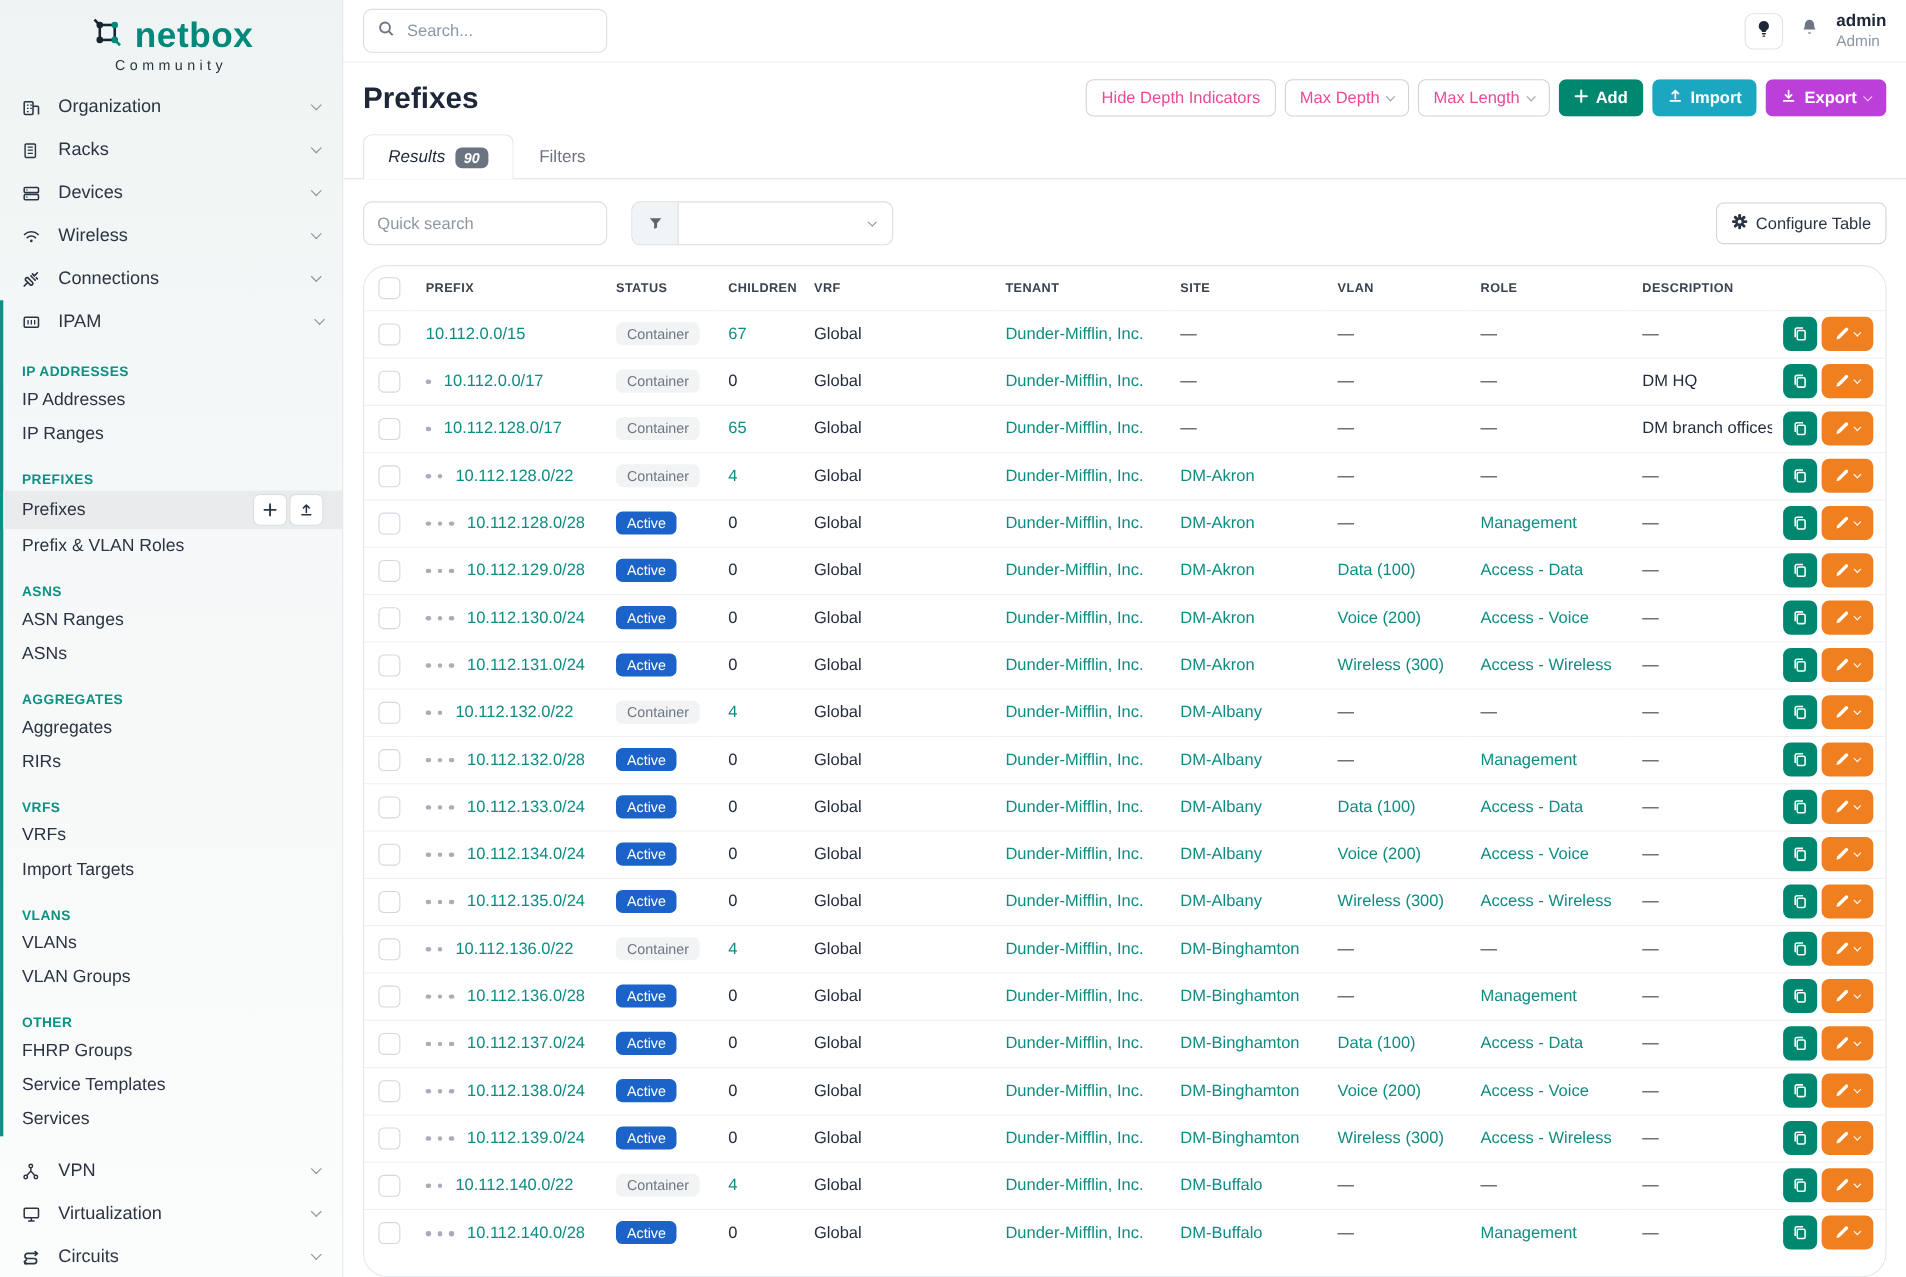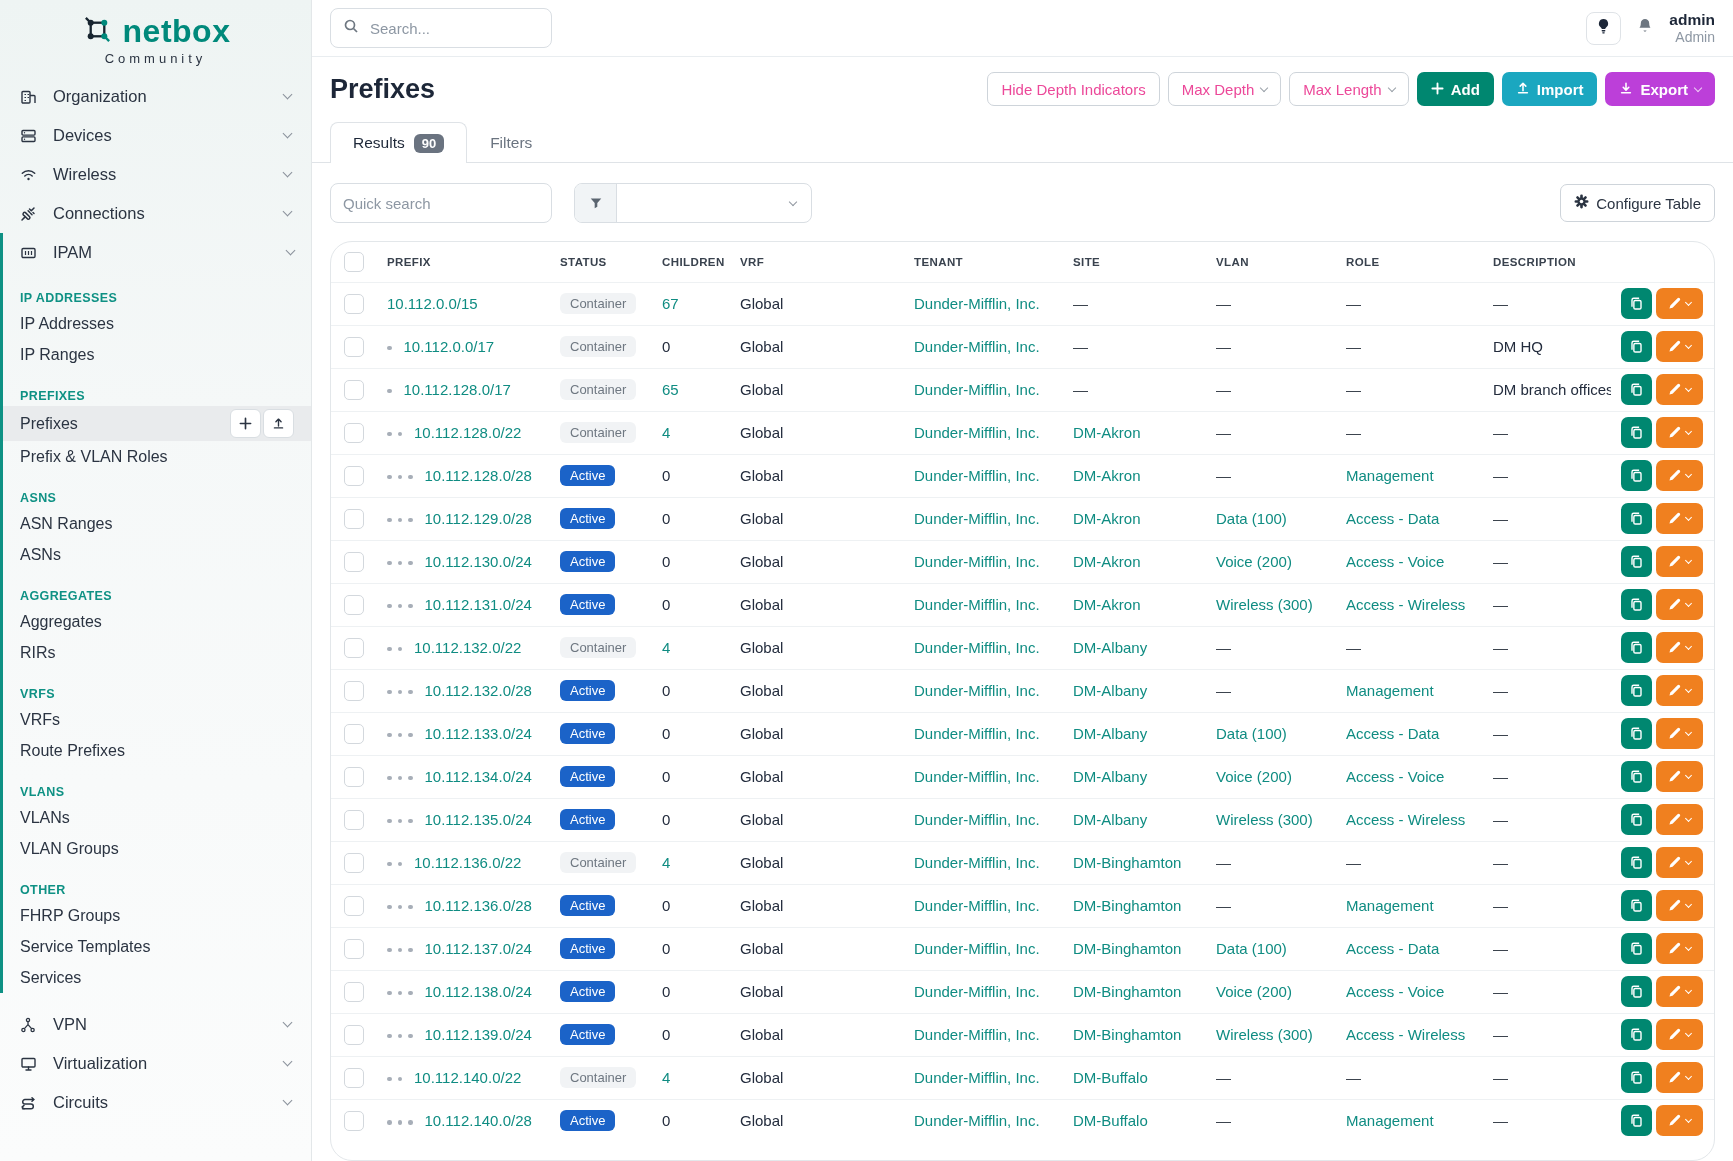--- a/index.html
+++ b/index.html
@@ -37,38 +37,38 @@
   
   .main { flex:1; display:flex; flex-direction:column; overflow:hidden; }
   .topbar { flex:0 0 57px; height:57px; border-bottom:1px solid #e9edf0; display:flex; align-items:center; justify-content:space-between; padding:0 18px; }
   .search-box { width:222px; height:40px; border:1px solid #d9dee3; border-radius:8px; display:flex; align-items:center; padding:0 12px; gap:9px; background:#fff; }
   .search-box svg { flex:0 0 auto; }
   .search-box input { border:none; outline:none; font-size:15px; color:#4d7c0f; width:100%; background:transparent; font-family:inherit; }
   .search-box input::placeholder { color:#8d97a3; }
   .topbar-right { display:flex; align-items:center; gap:15px; }
   .bulb-btn { width:35px; height:33px; border:1px solid #dfe3e7; background:#fff; border-radius:8px; display:flex; align-items:center; justify-content:center; cursor:pointer; }
   .bell-wrap { display:flex; align-items:center; cursor:pointer; }
-  .user-block { text-align:right; line-height:1.15; cursor:pointer; }
+  .user-block { line-height:1.15; cursor:pointer; }
   .user-name { font-weight:700; font-size:15.5px; color:#1d2738; }
   .user-role { color:#8d97a3; font-size:14px; }
 
   .page-head { display:flex; align-items:center; justify-content:space-between; padding:15px 18px 0; }
   h1 { margin:0; font-size:27px; font-weight:700; color:#1d2738; }
   .head-actions { display:flex; gap:8px; align-items:center; }
   .btn { height:34px; border-radius:7px; font-size:15px; display:inline-flex; align-items:center; gap:7px; padding:0 13px; cursor:pointer; border:1px solid transparent; font-family:inherit; background:#fff; }
   .btn-outline { border-color:#ced4da; color:#ec4899; }
   .btn-add { background:#008770; color:#fff; font-weight:600; }
   .btn-import { background:#1ba7c0; color:#fff; font-weight:600; }
   .btn-export { background:#bc3fd9; color:#fff; font-weight:600; }
   .chev-sm { width:6px; height:6px; border-right:1.6px solid currentColor; border-bottom:1.6px solid currentColor; transform:rotate(45deg); margin-top:-3px; opacity:.75; }
   .btn-outline .chev-sm { color:#9aa1a9; opacity:1; }
 
   .tabs { display:flex; padding:16px 18px 0; border-bottom:1px solid #dfe3e7; }
   .tab { height:41px; display:flex; align-items:center; gap:9px; padding:0 22px; font-size:15.5px; color:#6b7480; cursor:pointer; border:1px solid transparent; border-bottom:none; border-radius:8px 8px 0 0; margin-bottom:-1px; }
-  .tab.active { background:#fff; border-color:#dfe3e7; color:#1d2738; }
+  .tab.active { background:#fff; border-color:#dfe3e7; color:#1d2738;font-style:italic; }
   .count { background:#6a7380; color:#fff; font-size:13px; padding:2px 8px; border-radius:6px; font-weight:600; }
 
   .controls { display:flex; align-items:center; padding:20px 18px 0; }
   .qsearch { width:222px; height:40px; border:1px solid #d9dee3; border-radius:8px; padding:0 12px; font-size:15px; color:#2b3442; outline:none; font-family:inherit; }
   .qsearch::placeholder { color:#8d97a3; }
   .filter-group { display:flex; margin-left:22px; height:40px; border:1px solid #d9dee3; border-radius:8px; overflow:hidden; width:238px; background:#fff; }
   .filter-funnel { width:42px; background:#f1f4f6; display:flex; align-items:center; justify-content:center; border-right:1px solid #d9dee3; color:#5b6570; }
   .filter-select { flex:1; display:flex; align-items:center; justify-content:flex-end; padding:0 15px; cursor:pointer; color:#6b7480; }
   .configure { margin-left:auto; height:38px; color:#2b3442; }
 
@@ -122,20 +122,30 @@
               <rect x="1.5" y="2.5" width="8" height="11.5" rx="1"></rect>
               <path d="M9.5 6.5h4a1 1 0 0 1 1 1V14"></path>
               <path d="M4 5.5h1.5M7 5.5h1.5M4 8.5h1.5M7 8.5h1.5M4 11.5h1.5" stroke-width="1.2"></path>
             </svg>
           </span>
           <span class="label">Organization</span>
           <span class="chev"></span>
         </div>
         <div class="side-item">
           <span class="icon">
+            <svg width="15" height="16" viewBox="0 0 16 16" fill="none" stroke="currentColor" stroke-width="1.4">
+              <rect x="3" y="1.5" width="10" height="13" rx="1"></rect>
+              <path d="M5.5 4.5h5M5.5 7.5h5M5.5 10.5h5" stroke-width="1.2"></path>
+            </svg>
+          </span>
+          <span class="label">Racks</span>
+          <span class="chev"></span>
+        </div>
+        <div class="side-item">
+          <span class="icon">
             <svg width="17" height="16" viewBox="0 0 16 16" fill="none" stroke="currentColor" stroke-width="1.4">
               <rect x="1.5" y="2.5" width="13" height="4.6" rx="1"></rect>
               <rect x="1.5" y="8.9" width="13" height="4.6" rx="1"></rect>
               <circle cx="4" cy="4.8" r=".7" fill="currentColor" stroke="none"></circle>
               <circle cx="4" cy="11.2" r=".7" fill="currentColor" stroke="none"></circle>
             </svg>
           </span>
           <span class="label">Devices</span>
           <span class="chev"></span>
         </div>
@@ -209,21 +219,21 @@
           <span class="label">Aggregates</span>
         </div>
         <div class="sub-item">
           <span class="label">RIRs</span>
         </div>
         <div class="section-header">VRFS</div>
         <div class="sub-item">
           <span class="label">VRFs</span>
         </div>
         <div class="sub-item">
-          <span class="label">Route Prefixes</span>
+          <span class="label">Import Targets</span>
         </div>
         <div class="section-header">VLANS</div>
         <div class="sub-item">
           <span class="label">VLANs</span>
         </div>
         <div class="sub-item">
           <span class="label">VLAN Groups</span>
         </div>
         <div class="section-header">OTHER</div>
         <div class="sub-item">

